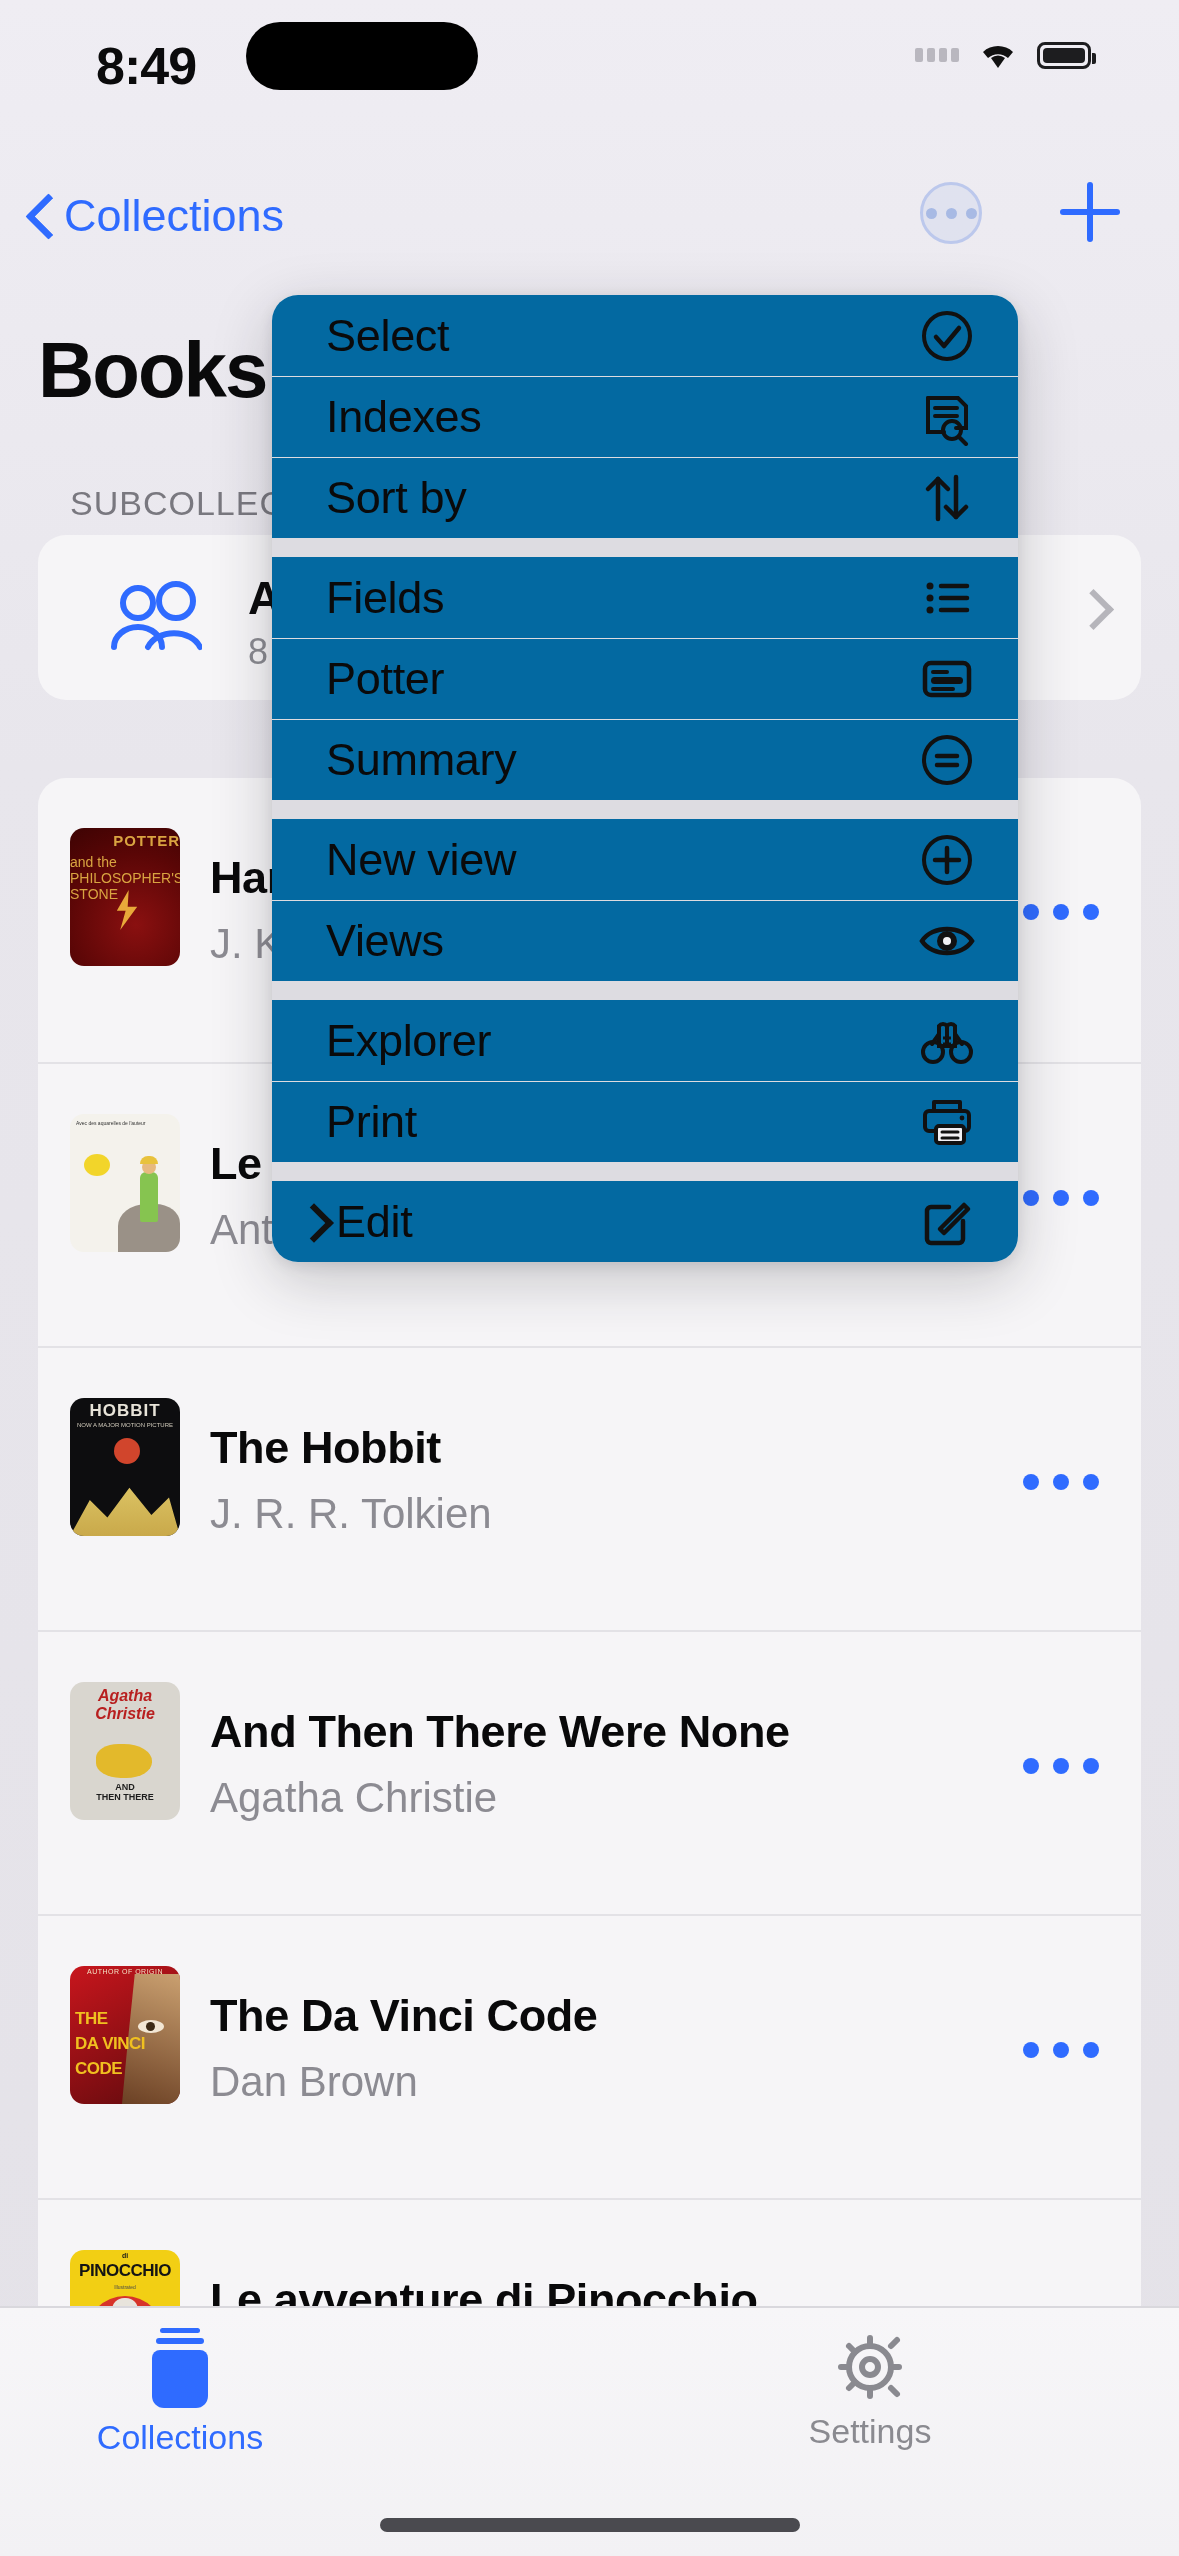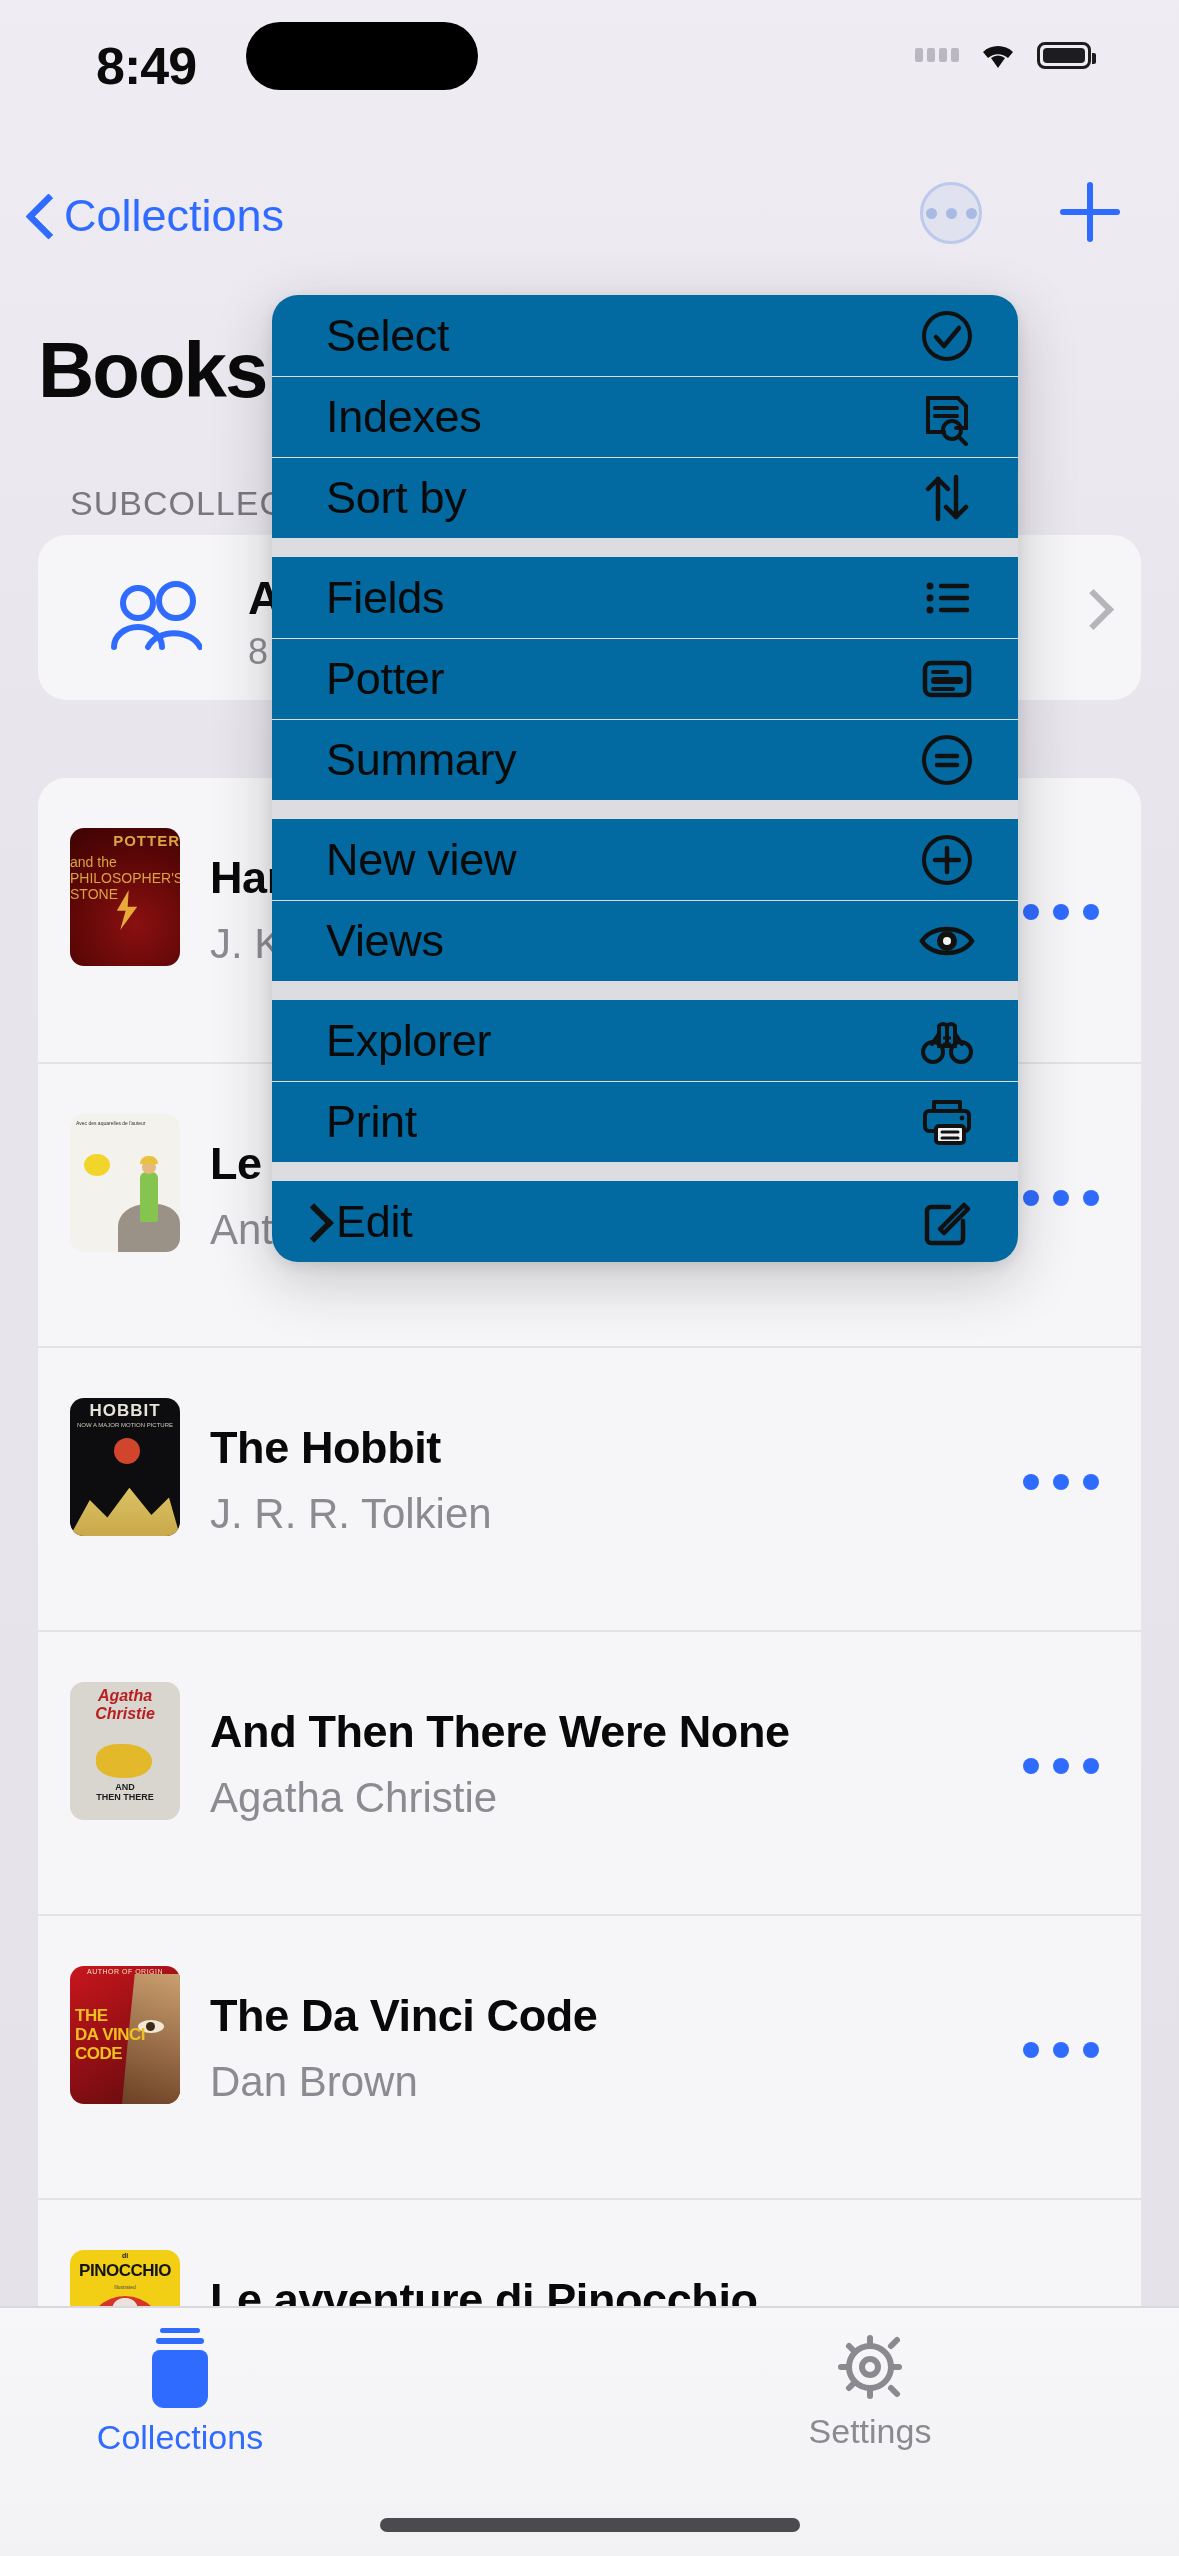--- a/index.html
+++ b/index.html
@@ -137,21 +137,21 @@
   .cv-ac{ background:#d9d6cf; }
   .cv-ac .t1{ position:absolute; top:5px; left:0; right:0; text-align:center; font-size:16px; color:#b81f1f; font-style:italic; font-weight:700;}
   .cv-ac .t2{ position:absolute; bottom:18px; left:0; right:0; text-align:center; font-size:9px; color:#1d1d1d; font-weight:700;}
   .cv-ac .blob{ position:absolute; left:26px; top:62px; width:56px; height:34px; background:#e3b92b; border-radius:40% 50% 46% 44%; }
 
   .cv-dv{ background:linear-gradient(150deg,#c8161d 0%,#8f0f14 55%,#5d0a0d 100%); }
   .cv-dv .top{ position:absolute; top:2px; left:0; right:0; text-align:center; font-size:7px; color:#f3e2c5; letter-spacing:.5px;}
   .cv-dv .face{ position:absolute; right:0; top:8px; width:58px; height:130px; background:linear-gradient(200deg,#caa070,#6b4024); clip-path:polygon(22% 0,100% 0,100% 100%,0 100%,10% 52%);}
   .cv-dv .eye{ position:absolute; right:16px; top:54px; width:26px; height:13px; background:#f2e6d4; border-radius:50%; }
   .cv-dv .eye::after{ content:""; position:absolute; left:8px; top:2px; width:9px;height:9px;border-radius:50%;background:#3d2a16;}
-  .cv-dv .ttl{ position:absolute; left:5px; top:40px; font-size:17px; line-height:19px; font-weight:800; color:#f0c020; letter-spacing:-.5px;}
+  .cv-dv .ttl{ position:absolute; left:5px; top:40px; font-size:17px; line-height:25px; font-weight:800; color:#f0c020; letter-spacing:-.5px;}
 
   .cv-pn{ background:#f2cf14; }
   .cv-pn .t0{ position:absolute; top:2px; left:0; right:0; text-align:center; font-size:7px; color:#1b1b1b; font-weight:700;}
   .cv-pn .t1{ position:absolute; top:11px; left:0; right:0; text-align:center; font-size:17px; color:#141414; font-weight:800; letter-spacing:-.5px;}
   .cv-pn .t2{ position:absolute; top:34px; left:0; right:0; text-align:center; font-size:5px; color:#4a4a4a;}
   .cv-pn .circ{ position:absolute; left:16px; top:46px; width:78px; height:78px; border-radius:50%; background:#d7342a;}
   .cv-pn .body{ position:absolute; left:44px; top:56px; width:22px; height:40px; background:#2f6a36; border-radius:5px;}
   .cv-pn .hat{ position:absolute; left:42px; top:48px; width:26px; height:12px; background:#e8e4dc; border-radius:12px 12px 0 0;}
   .cv-pn .leg{ position:absolute; left:46px; top:94px; width:7px; height:40px; background:repeating-linear-gradient(#fff 0 6px,#d7342a 6px 12px);}
   .cv-pn .leg2{ position:absolute; left:58px; top:94px; width:7px; height:40px; background:repeating-linear-gradient(#fff 0 6px,#d7342a 6px 12px);}

